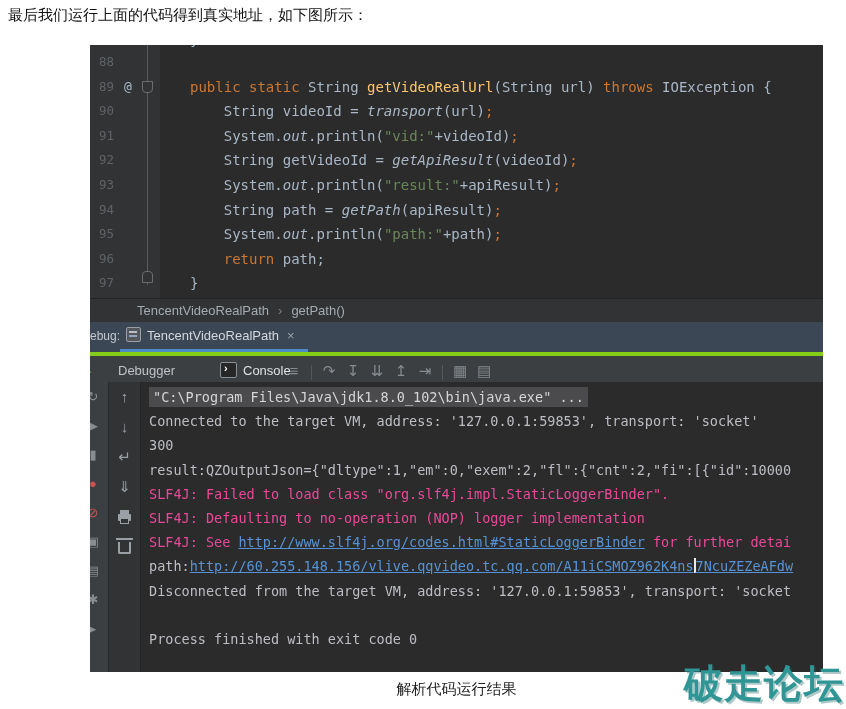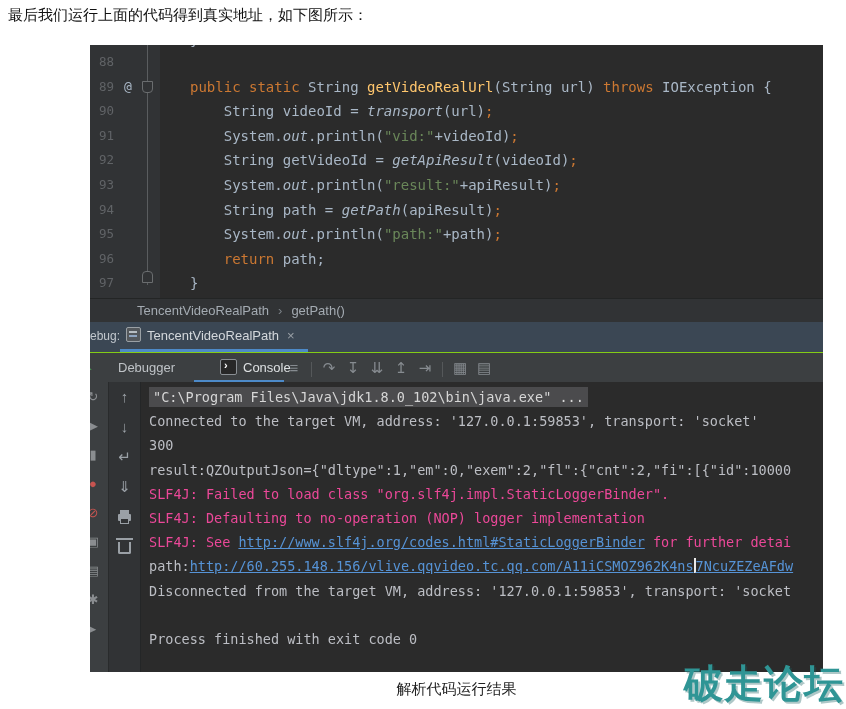--- a/index.html
+++ b/index.html
@@ -45,21 +45,21 @@
   .run-tab{position:absolute;left:36px;top:0;height:27px;line-height:27px;font-size:13px;color:#d4d8dc;white-space:nowrap;}
   .class-icon{display:inline-block;width:13px;height:13px;background:#54585c;border:1px solid #9aa0a5;
               border-radius:2px;vertical-align:-2px;margin-right:6px;position:relative;}
   .class-icon::before{content:"";position:absolute;left:2px;top:3px;width:8px;height:2px;background:#b8bec3;}
   .class-icon::after{content:"";position:absolute;left:2px;top:7px;width:8px;height:2px;background:#8ea4c0;}
   .tab-close{margin-left:8px;color:#9aa0a6;font-size:13px;cursor:pointer;}
   .tab-underline{position:absolute;left:30px;top:27px;width:188px;height:3px;background:#4d8ac8;}
 
   
   .view-toolbar{position:absolute;left:0;top:307px;width:733px;height:30px;background:#3c3f41;
-                border-top:1px solid #84cc16;font-size:13px;color:#bfc3c7;}
+                border-top:4px solid #84cc16;font-size:13px;color:#bfc3c7;}
   .half-green{position:absolute;left:-9px;top:0;line-height:30px;font-size:14px;color:#499c54;}
   .vt-debugger{position:absolute;left:28px;top:0;line-height:30px;cursor:pointer;}
   .vt-console{position:absolute;left:108px;top:0;line-height:30px;color:#dde0e2;cursor:pointer;white-space:nowrap;margin-left:22px;}
   .term-icon{display:inline-block;width:15px;height:14px;background:#272727;border:1px solid #8a8f94;
              border-radius:2px;vertical-align:-3px;margin-right:6px;position:relative;}
   .term-icon::before{content:"›";position:absolute;left:3px;top:-2px;font-size:11px;color:#fff;font-weight:bold;line-height:14px;}
   .console-underline{position:absolute;left:104px;top:27px;width:90px;height:3px;background:#4d8ac8;}
   #dbg-icons{position:absolute;left:192px;top:0;line-height:30px;white-space:nowrap;}
   .tb-ic{display:inline-block;width:24px;text-align:center;color:#868b90;font-size:15px;cursor:pointer;}
   .tb-sep{display:inline-block;width:1px;height:15px;background:#55585a;margin:0 5px;vertical-align:middle;}

